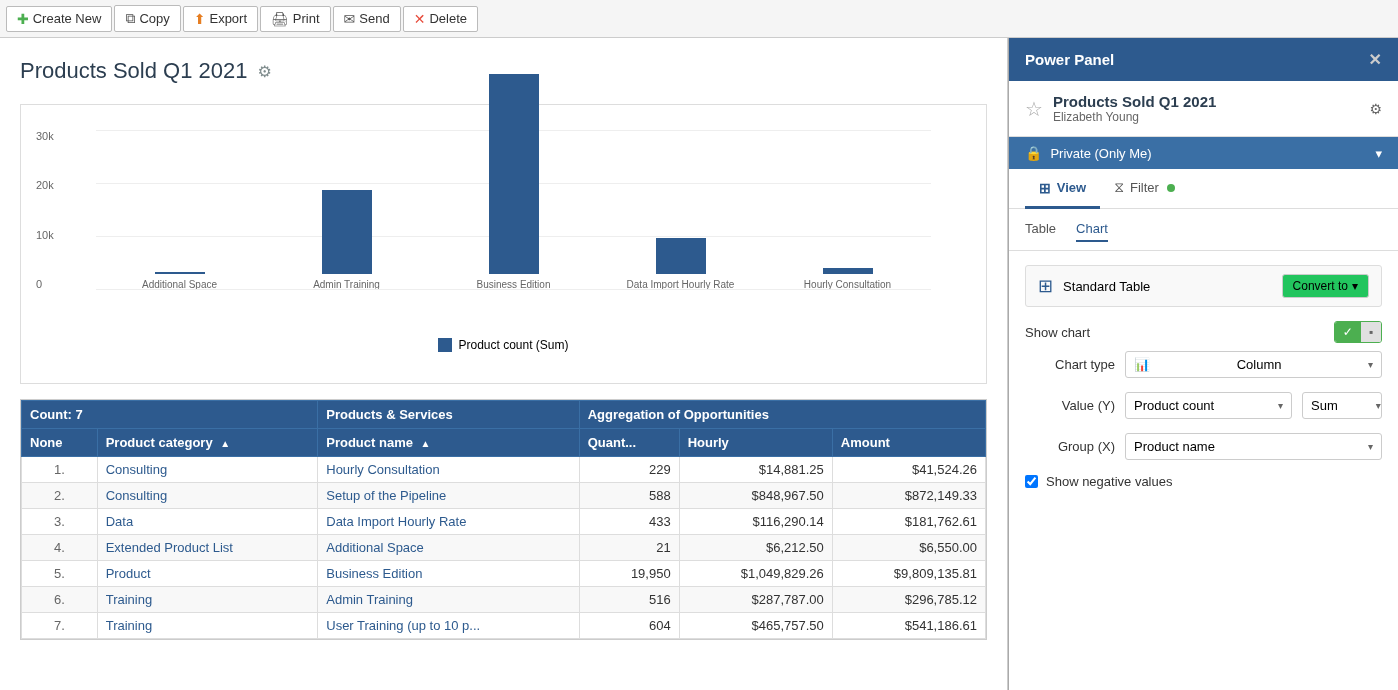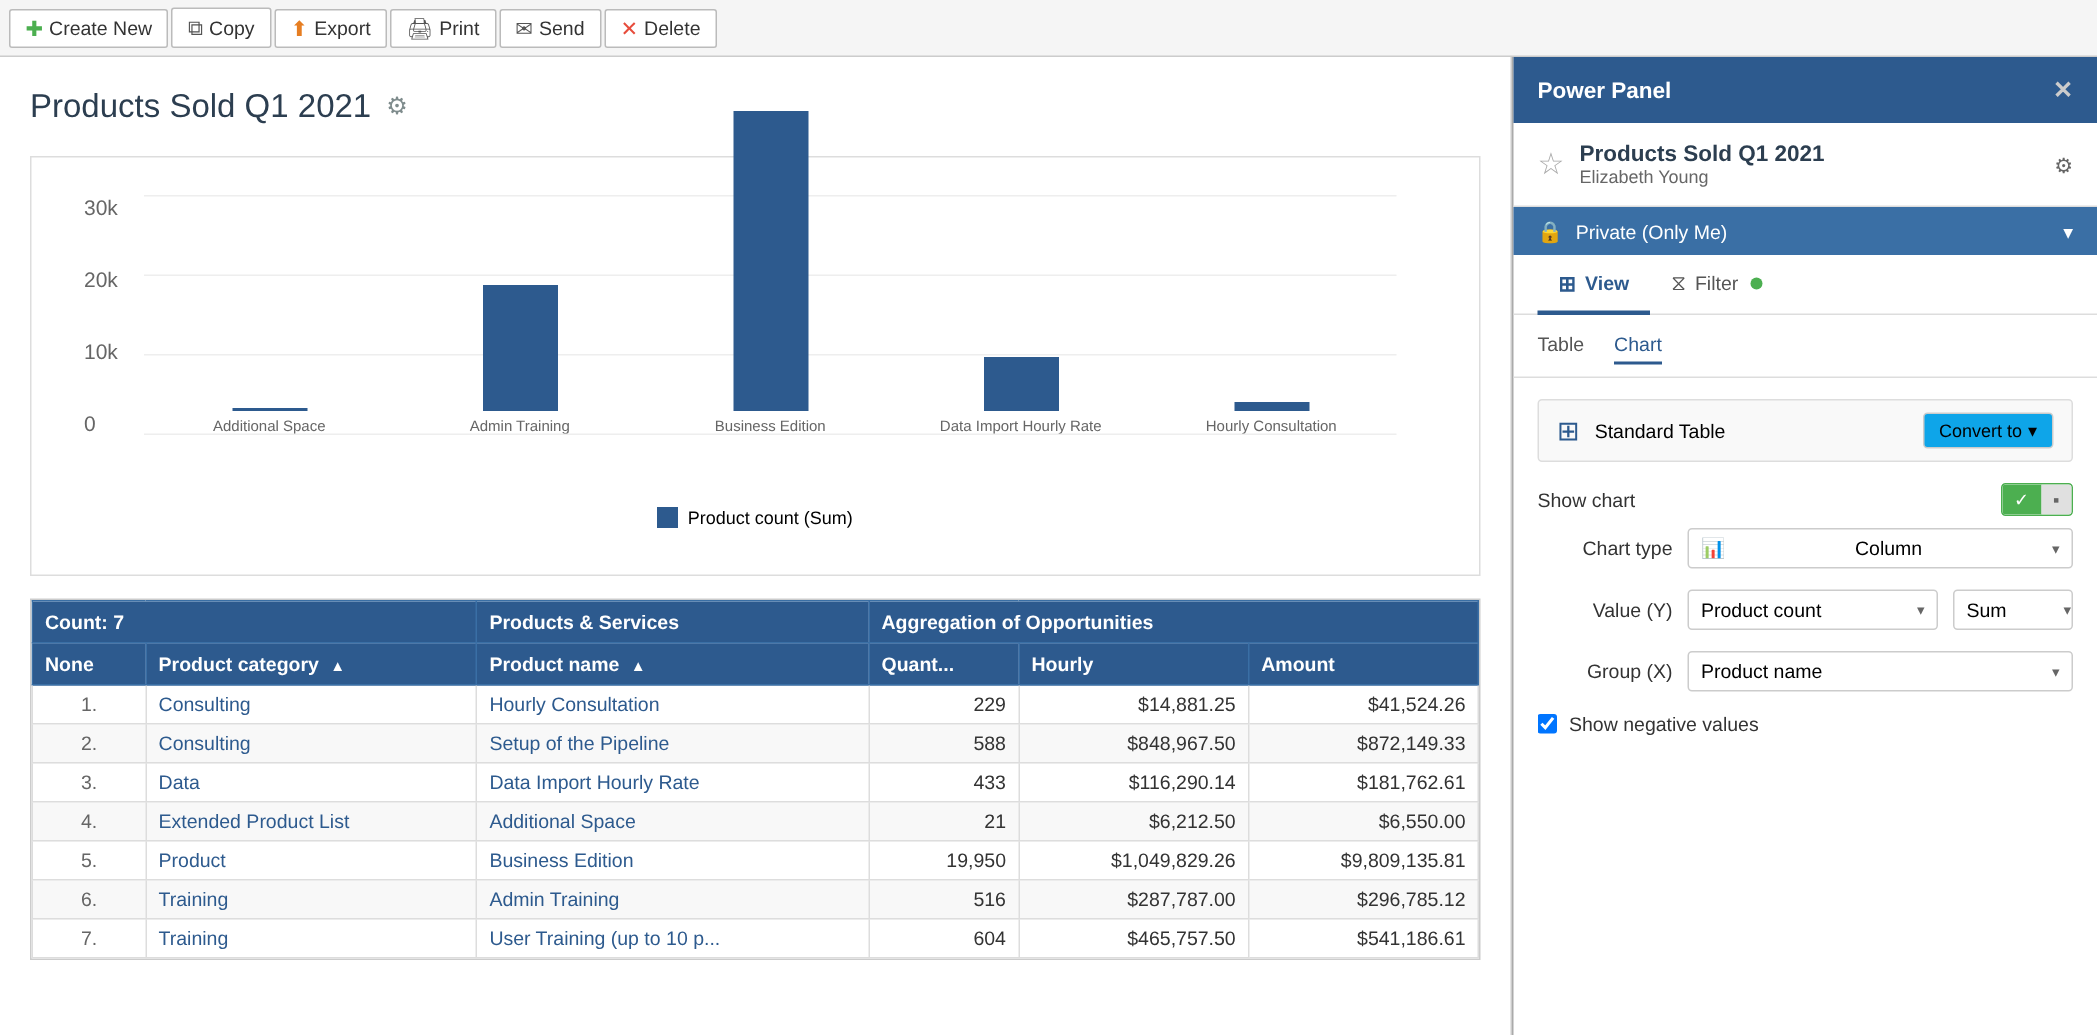--- a/index.html
+++ b/index.html
@@ -148,21 +148,21 @@
     .pp-row-label { font-size: 13px; color: #333; min-width: 90px; text-align: right; }
 
     .table-type-row {
       display: flex; align-items: center; gap: 10px;
       padding: 8px 12px; border: 1px solid #ddd; border-radius: 3px;
       background: #f9f9f9; margin-bottom: 14px;
     }
     .table-type-icon { font-size: 18px; color: #2d5a8e; }
     .table-type-label { flex: 1; font-size: 13px; }
     .convert-btn {
-      background: #0ea5e9; border: 1px solid #ccc; padding: 4px 10px;
+      background: #22c55e; border: 1px solid #ccc; padding: 4px 10px;
       border-radius: 3px; cursor: pointer; font-size: 12px;
       display: flex; align-items: center; gap: 4px;
     }
 
     .toggle-row {
       display: flex; align-items: center; justify-content: space-between;
       margin-bottom: 8px;
     }
     .toggle-label { font-size: 13px; color: #333; }
     .toggle-switch {
@@ -207,23 +207,23 @@
     }
     .bar {
       background: #2d5a8e; width: 50px;
       position: relative;
     }
     .bar-label {
       font-size: 10px; color: #666; margin-top: 5px;
       text-align: center; white-space: nowrap;
     }
     .y-axis {
-      position: absolute; left: 20px; top: 10px; bottom: 30px;
+      position: absolute; left: 0; top: 10px; bottom: 30px;
       display: flex; flex-direction: column; justify-content: space-between;
-      font-size: 14px; color: #666;
+      font-size: 11px; color: #666;
     }
     .x-gridlines {
       position: absolute; left: 60px; right: 40px; top: 10px; bottom: 30px;
       display: flex; flex-direction: column; justify-content: space-between;
       pointer-events: none;
     }
     .gridline { border-top: 1px solid #eee; width: 100%; }
     .chart-outer { position: relative; padding-bottom: 10px; }
   </style>
 </head>

